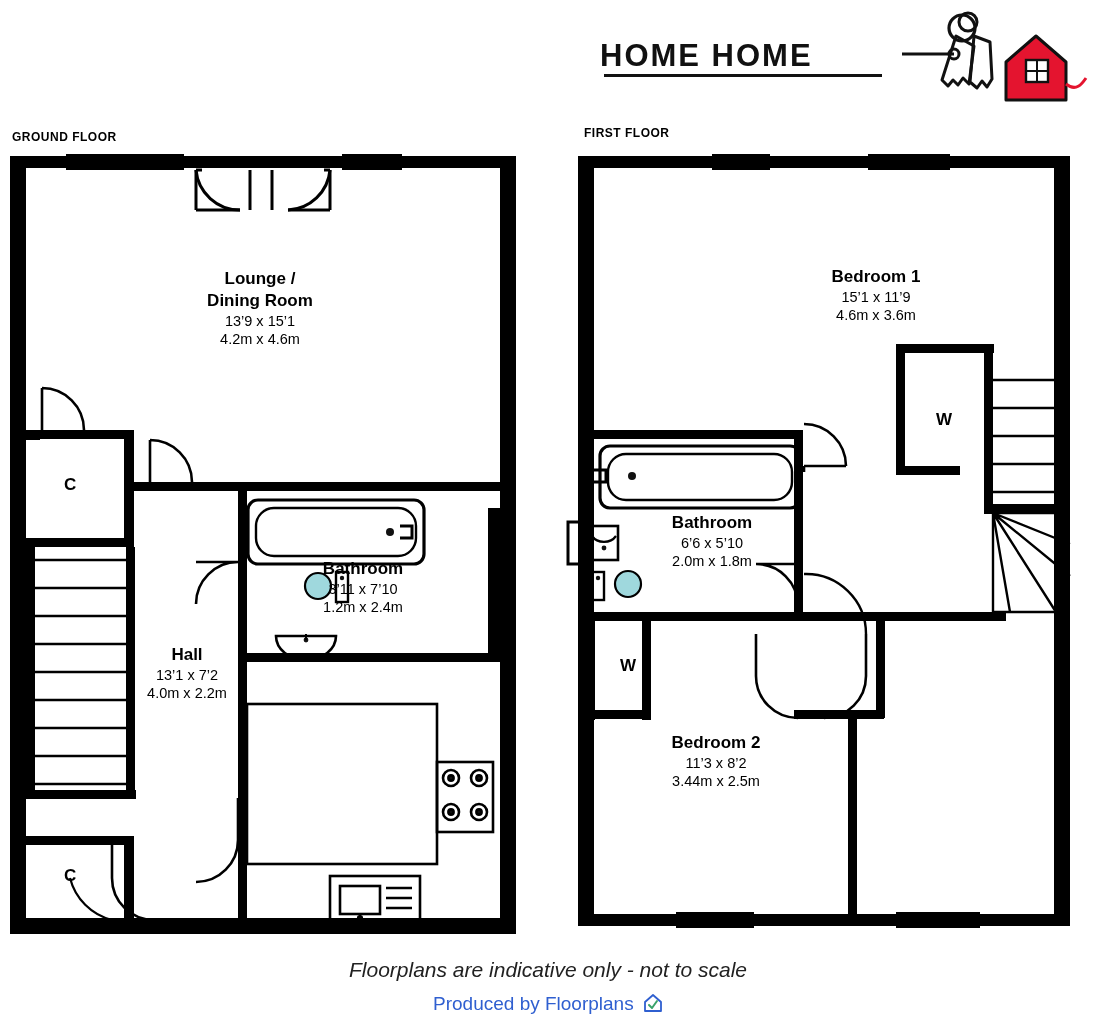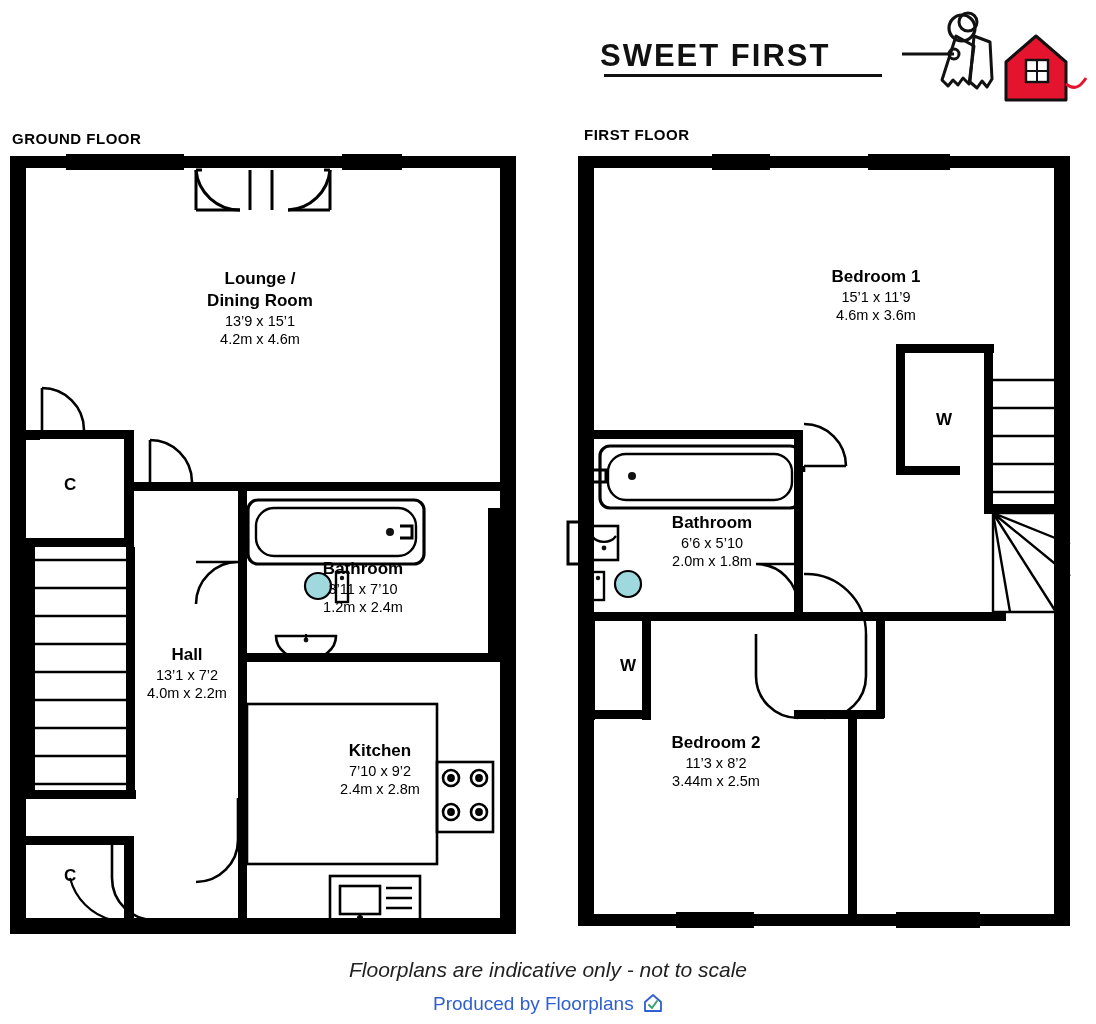--- a/index.html
+++ b/index.html
@@ -44,21 +44,21 @@
   .keyring {
     position: absolute;
     left: 890px;
     top: 6px;
     width: 200px;
     height: 104px;
   }
 
   .floor-label {
     position: absolute;
-    font-size: 15px;
+    font-size: 12px;
     font-weight: bold;
     letter-spacing: 0.5px;
   }
   #ground-floor-label { left: 12px; top: 130px; }
   #first-floor-label { left: 584px; top: 126px; }
 
   
   .plan {
     position: absolute;
   }
@@ -111,21 +111,21 @@
     display: inline-block;
     vertical-align: -3px;
     margin-left: 4px;
   }
 </style>
 </head>
 <body>
 
 <div class="page">
 
-  <div class="title">SWEET FIRST</div>
+  <div class="title">HOME HOME</div>
   <div class="title-underline"></div>
 
   <div class="keyring">
     <svg width="200" height="104" viewBox="0 0 200 104">
 
       <circle cx="72" cy="22" r="13" fill="none" stroke="#111" stroke-width="3.2"></circle>
       <circle cx="78" cy="16" r="9" fill="none" stroke="#111" stroke-width="3"></circle>
 
       <g stroke="#111" stroke-width="3" fill="none" stroke-linejoin="round">
         <path d="M66 30 L52 74 L58 80 L63 74 L68 79 L73 72 L79 78 L84 40 Z"></path>
@@ -270,25 +270,20 @@
       <div class="dim">3’11 x 7’10</div>
       <div class="dim">1.2m x 2.4m</div>
     </div>
 
     <div class="room" style="left:92px; top:496px; width:190px;">
       <div class="name">Hall</div>
       <div class="dim">13’1 x 7’2</div>
       <div class="dim">4.0m x 2.2m</div>
     </div>
 
-    <div class="room" style="left:285px; top:592px; width:190px;">
-      <div class="name">Kitchen</div>
-      <div class="dim">7’10 x 9’2</div>
-      <div class="dim">2.4m x 2.8m</div>
-    </div>
 
     <div class="closet" style="left:64px; top:327px;">C</div>
     <div class="closet" style="left:64px; top:718px;">C</div>
   </div>
 
   <div class="plan" id="first-plan">
     <svg width="520" height="794" viewBox="0 0 520 794">
 
       <g fill="#000">
 

